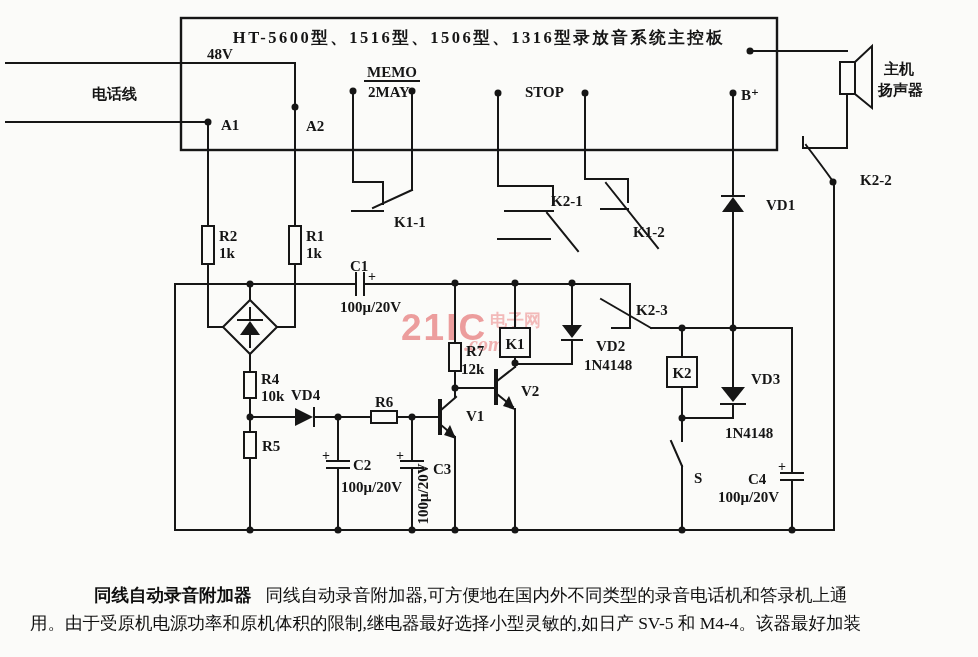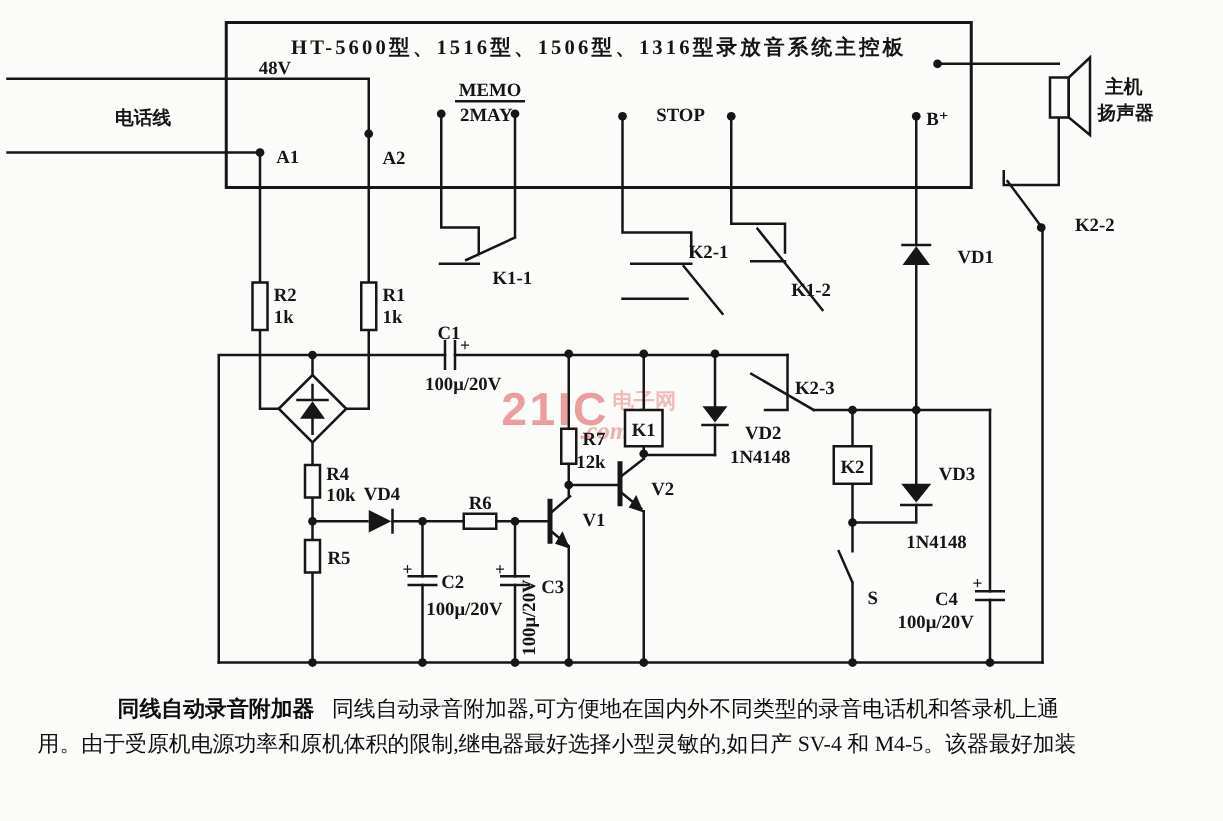--- a/index.html
+++ b/index.html
@@ -10,21 +10,21 @@
   .boxln{stroke:#161616;stroke-width:2.4;fill:none;}
   .comp{stroke:#161616;stroke-width:2;fill:#fbfbf9;}
   .solid{fill:#161616;stroke:none;}
   .lbl{font-family:"Liberation Serif","DejaVu Serif",serif;font-size:15px;font-weight:700;fill:#151515;}
   .lbl-cn{font-family:"Liberation Serif","DejaVu Serif",serif;font-size:15px;font-weight:700;fill:#151515;}
   .title-t{font-family:"Liberation Serif","DejaVu Serif",serif;font-size:16.5px;font-weight:700;letter-spacing:2.5px;fill:#151515;}
   .plus{font-family:"Liberation Serif","DejaVu Serif",serif;font-size:14px;font-weight:700;fill:#151515;}
   .wm-main{font-family:"Liberation Sans","DejaVu Sans",sans-serif;font-size:37px;font-weight:800;letter-spacing:2px;fill:#ea9191;opacity:.88;}
   .wm-cn{font-family:"Liberation Sans","DejaVu Sans",sans-serif;font-size:17px;font-weight:700;fill:#f2b3b3;opacity:.9;}
   .wm-com{font-family:"Liberation Serif","DejaVu Serif",serif;font-size:20px;font-style:italic;font-weight:700;fill:#efa4a4;opacity:.85;}
-  .caption{position:absolute;left:30px;top:554px;width:925px;
+  .caption{position:absolute;left:30px;top:582px;width:925px;
     font-family:"Liberation Serif","DejaVu Serif",serif;font-size:17.5px;line-height:27.5px;color:#0e0e0e;}
   .caption .row1{text-indent:64px;}
   .caption .lead{font-weight:700;margin-right:14px;}
 </style>
 </head>
 <body>
 
 <div id="stage">
 <svg width="978" height="552" viewBox="0 0 978 552">
 
@@ -241,15 +241,15 @@
     <text class="lbl" x="291" y="400">VD4</text>
 
     <text class="lbl" x="466" y="421">V1</text>
     <text class="lbl" x="521" y="396">V2</text>
     <text class="lbl" x="694" y="483">S</text>
   </g>
 </svg>
 
 <div class="caption">
   <div class="row1"><span class="lead">同线自动录音附加器</span><span>同线自动录音附加器,可方便地在国内外不同类型的录音电话机和答录机上通</span></div>
-  <div>用。由于受原机电源功率和原机体积的限制,继电器最好选择小型灵敏的,如日产 SV-4 和 M4-5。该器最好加装</div>
+  <div>用。由于受原机电源功率和原机体积的限制,继电器最好选择小型灵敏的,如日产 SV-5 和 M4-4。该器最好加装</div>
 </div>
 </div>
 
 </body></html>

